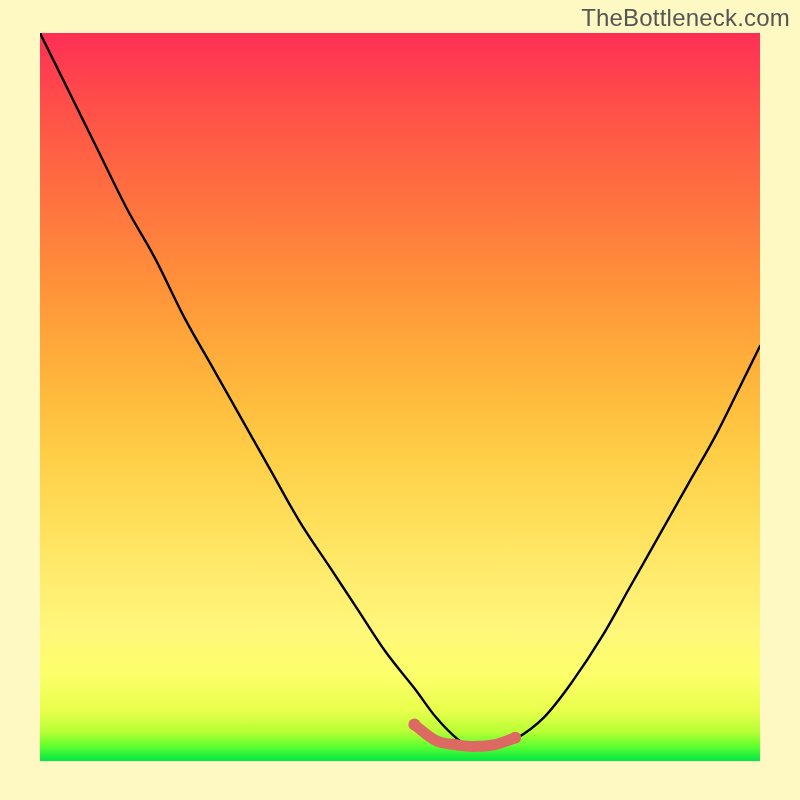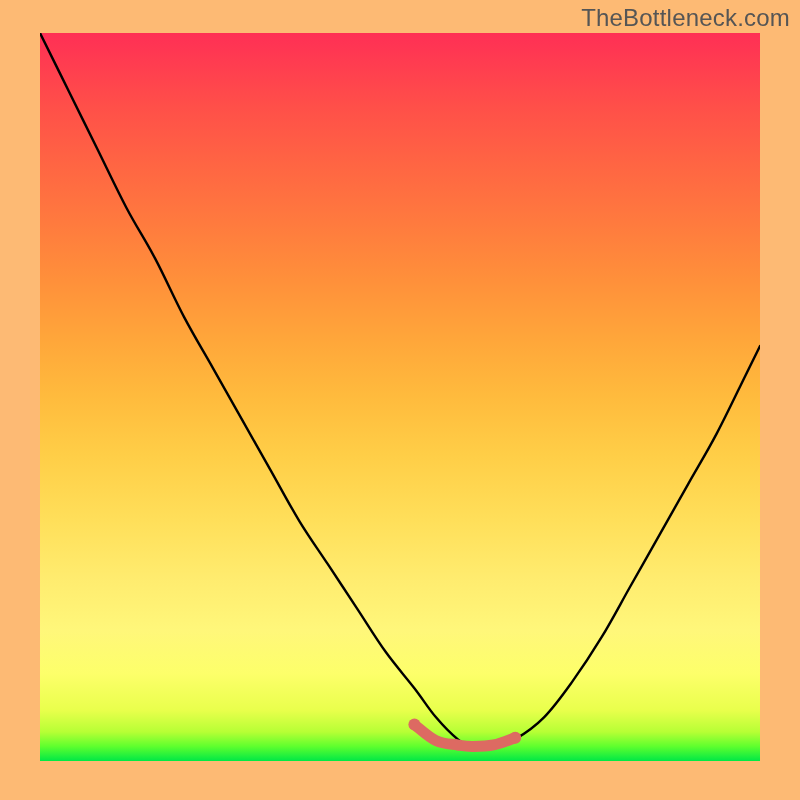--- a/index.html
+++ b/index.html
@@ -8,21 +8,21 @@
     width: 800px;
     height: 800px;
     background: #000;
     overflow: hidden;
     font-family: Arial, Helvetica, sans-serif;
   }
   .frame {
     position: relative;
     width: 800px;
     height: 800px;
-    background: #fdba74;
+    background: #fef9c3;
   }
   .watermark {
     position: absolute;
     top: 4px;
     right: 10px;
     color: #555;
     font-size: 24px;
     font-weight: 500;
     letter-spacing: 0.2px;
   }

